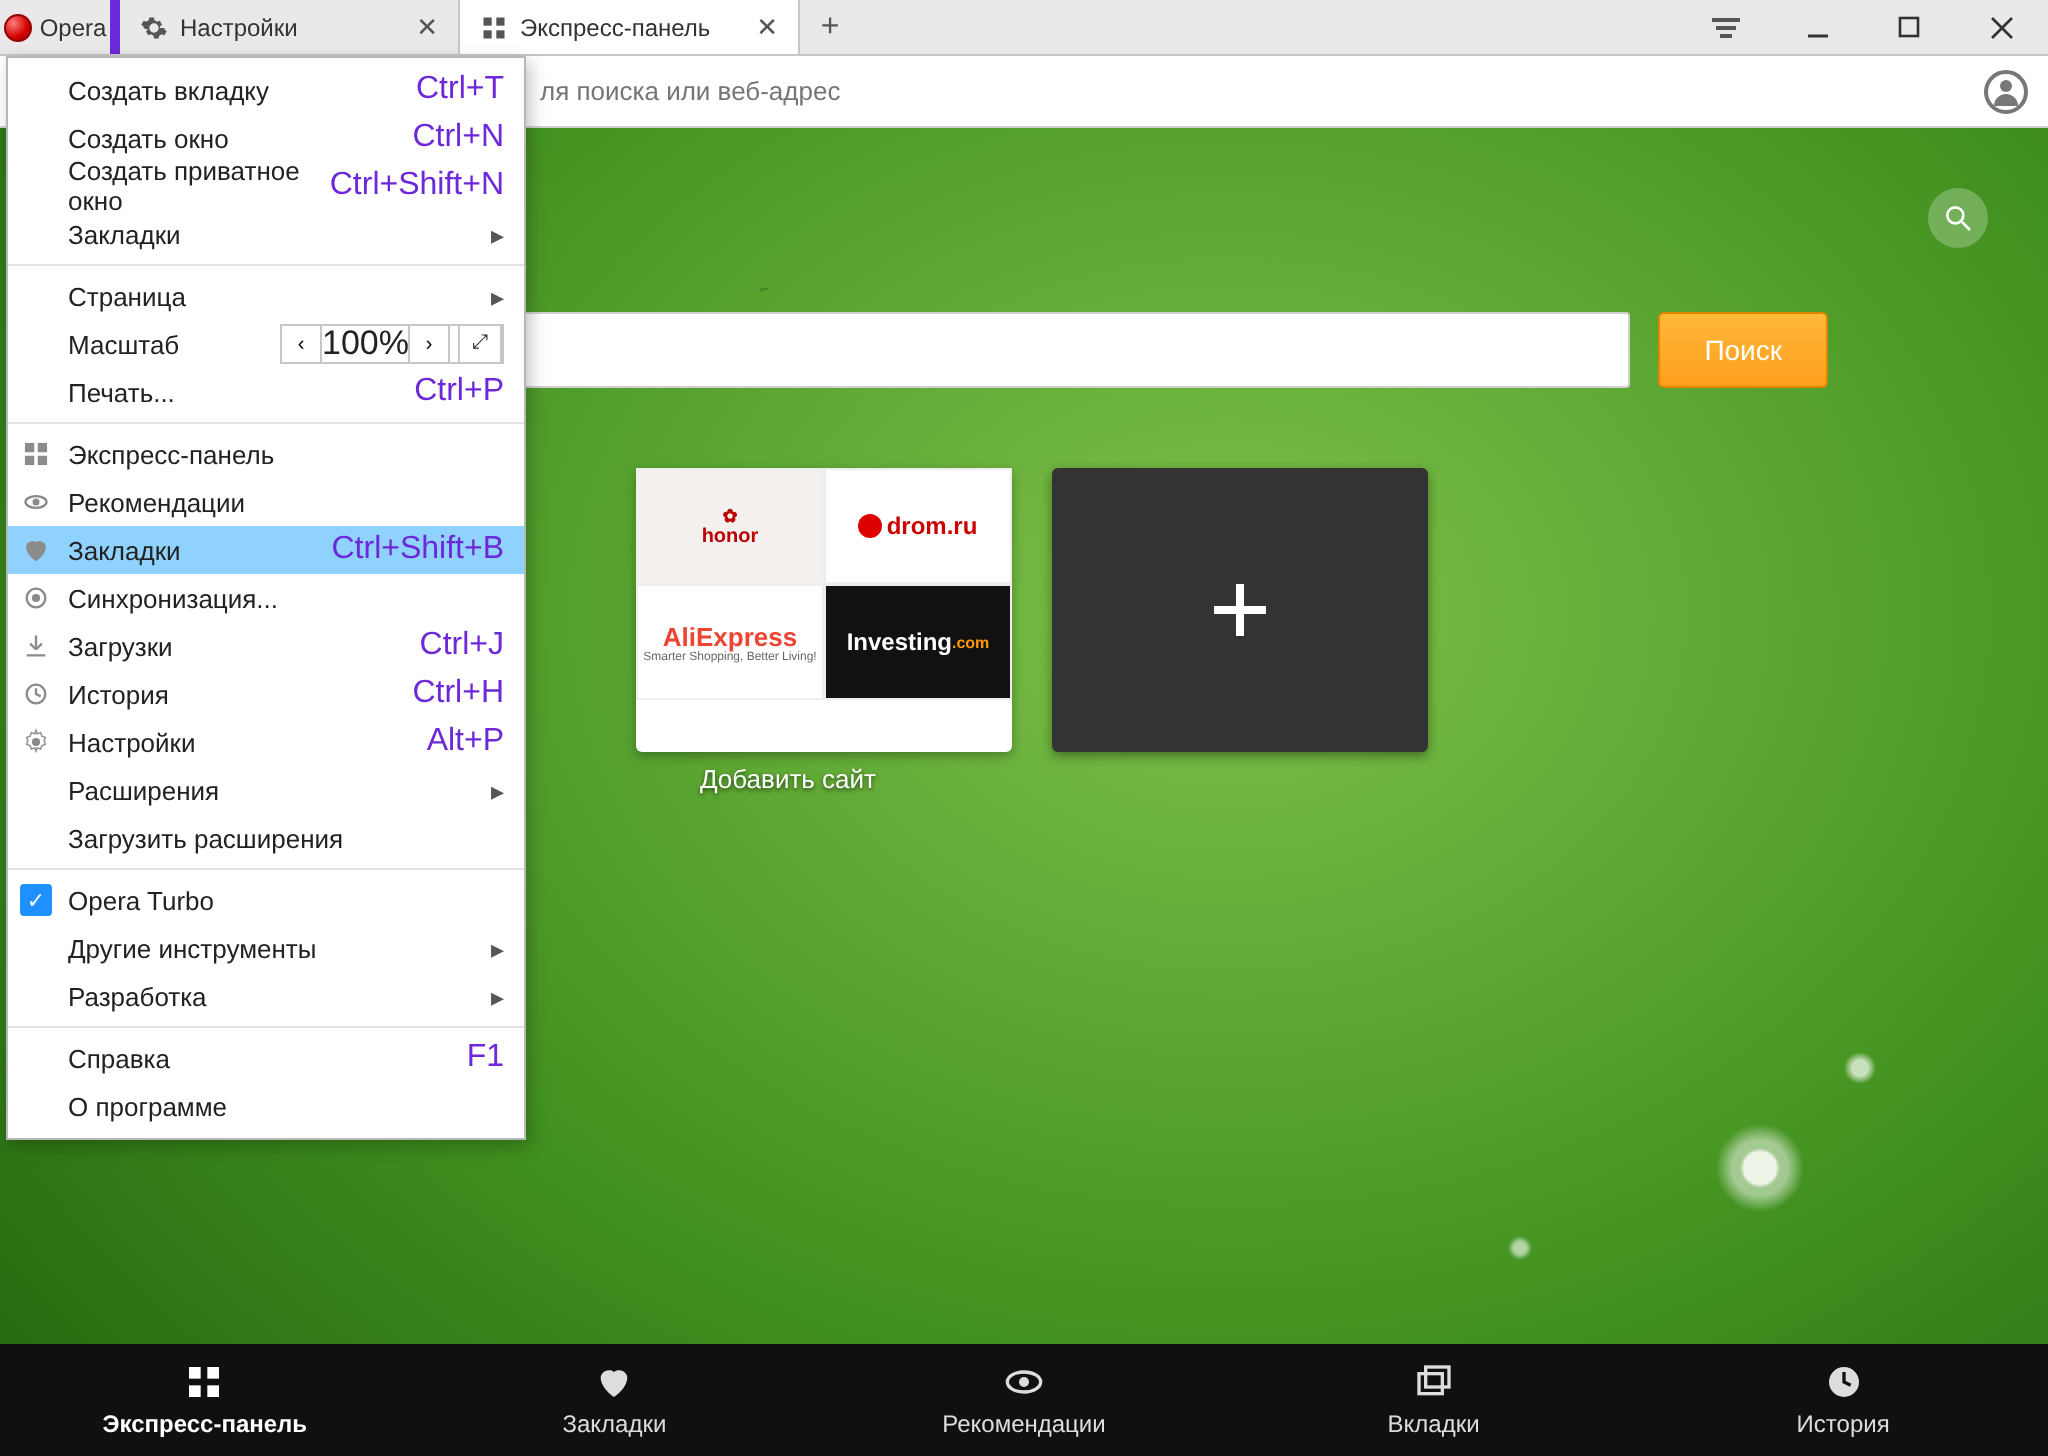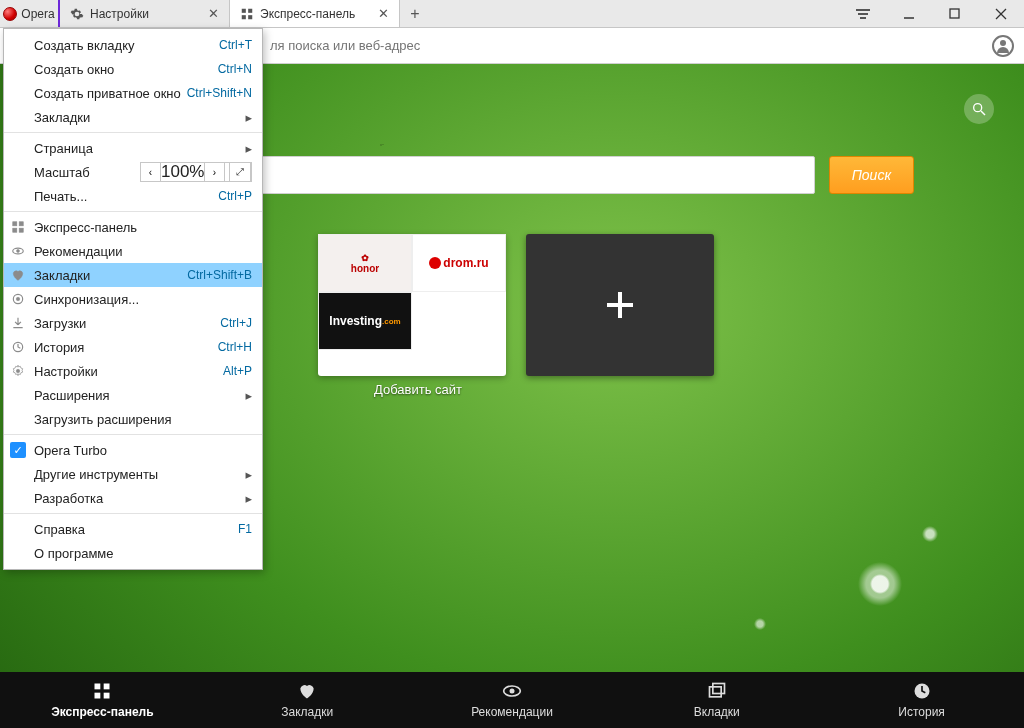--- a/index.html
+++ b/index.html
@@ -1,20 +1,20 @@
 <!DOCTYPE html>
 <html><head>
 <meta charset="utf-8">
 <style>
   * { box-sizing: border-box; margin: 0; padding: 0; font-family: "Segoe UI", Tahoma, sans-serif; }
   body { width:1024px; height:728px; overflow:hidden; background:#fff; position:relative; }
 
   
   .titlebar { height:28px; background:#e9e9e9; display:flex; align-items:stretch; border-bottom:1px solid #c6c6c6; }
-  .opera-btn { width:60px; display:flex; align-items:center; justify-content:center; gap:4px; font-size:12px; color:#333; border-right:2px solid #6d28d9; cursor:pointer; }
+  .opera-btn { width:60px; display:flex; align-items:center; justify-content:center; gap:4px; font-size:12px; color:#333; border-right:5px solid #6d28d9; cursor:pointer; }
   .opera-logo { width:14px; height:14px; border-radius:50%; background:radial-gradient(circle at 30% 30%,#ff7b7b,#d00000 60%,#a00000); border:1px solid #900; }
   .tabs { display:flex; flex:1; }
   .tab { display:flex; align-items:center; gap:6px; padding:0 10px; font-size:12px; color:#333; border-right:1px solid #c6c6c6; min-width:170px; position:relative; }
   .tab.active { background:#fff; }
   .tab .ticon { width:14px; height:14px; display:flex; align-items:center; justify-content:center; color:#555; }
   .tab .close { margin-left:auto; color:#555; font-size:13px; cursor:pointer; }
   .newtab { width:30px; display:flex; align-items:center; justify-content:center; color:#555; font-size:16px; cursor:pointer; }
   .win-controls { margin-left:auto; display:flex; }
   .win-btn { width:46px; display:flex; align-items:center; justify-content:center; color:#333; cursor:pointer; }
   .menuglyph { display:flex; flex-direction:column; gap:2px; align-items:center; }
@@ -34,21 +34,21 @@
     background:
       radial-gradient(circle at 880px 520px, rgba(255,255,255,0.9) 0 8px, rgba(255,255,255,0.5) 10px 14px, transparent 22px),
       radial-gradient(circle at 930px 470px, rgba(255,255,255,0.7) 0 4px, transparent 8px),
       radial-gradient(circle at 760px 560px, rgba(255,255,255,0.6) 0 3px, transparent 6px),
       linear-gradient(160deg, rgba(0,0,0,0.15) 0 2px, transparent 2px) 380px 80px / 600px 500px no-repeat,
       radial-gradient(ellipse 900px 700px at 60% 40%, #7fc24a 0%, #3f8f1e 55%, #1e5a0c 100%);
   }
   .lens { position:absolute; top:30px; right:30px; width:30px; height:30px; border-radius:50%; background:rgba(255,255,255,0.25); display:flex; align-items:center; justify-content:center; cursor:pointer; }
   .lens svg { width:16px; height:16px; stroke:#fff; stroke-width:2; fill:none; }
 
-  .search-wrap { position:absolute; top:92px; left:110px; right:110px; display:flex; gap:14px;font-style:italic; }
+  .search-wrap { position:absolute; top:92px; left:110px; right:110px; display:flex; gap:14px; }
   .search-box { flex:1; height:38px; background:#fff; border:1px solid #d0d0d0; border-radius:2px; display:flex; align-items:center; padding:0 12px; font-size:14px; color:#888; }
   .search-btn { height:38px; padding:0 22px; background:linear-gradient(#ffb838,#ff9e1f); border:1px solid #e08500; border-radius:3px; color:#fff; font-size:14px; font-weight:500; cursor:pointer; display:flex; align-items:center; }
 
   .tiles { position:absolute; top:170px; left:110px; display:flex; gap:20px; }
   .tile { width:188px; background:#fff; border-radius:3px; box-shadow:0 2px 6px rgba(0,0,0,0.3); }
   .tile-grid { display:grid; grid-template-columns:1fr 1fr; grid-template-rows:58px 58px; }
   .mini { border:1px solid #eee; display:flex; align-items:center; justify-content:center; font-size:12px; font-weight:bold; overflow:hidden; }
   .mini.honor { background:#f4f0ee; color:#b00; font-size:10px; flex-direction:column; }
   .mini.drom { color:#c00; gap:2px; }
   .mini.drom .dot{ width:12px;height:12px;background:#d00;border-radius:50%;}
@@ -56,28 +56,28 @@
   .mini.ali small{ font-size:6px; color:#666; font-weight:normal;}
   .mini.inv { background:#111; color:#fff; font-size:12px; }
   .mini.inv span{color:#fff;} .mini.inv em{font-style:normal;color:#f90;font-size:8px;}
   .tile-foot { height:26px; }
 
   .tile.add { background:#333; height:142px; display:flex; flex-direction:column; align-items:center; justify-content:center; gap:14px; cursor:pointer; box-shadow:0 2px 6px rgba(0,0,0,0.4); }
   .plus { width:26px; height:26px; position:relative; }
   .plus::before,.plus::after{ content:""; position:absolute; background:#fff; }
   .plus::before{ left:11px; top:0; width:4px; height:26px;}
   .plus::after{ top:11px; left:0; height:4px; width:26px;}
-  .add-label { position:absolute; top:318px; left:324px; width:188px; text-align:center; color:#fff; font-size:13px; text-shadow:0 1px 2px rgba(0,0,0,.6);}
+  .add-label { position:absolute; top:318px; left:300px; width:188px; text-align:center; color:#fff; font-size:13px; text-shadow:0 1px 2px rgba(0,0,0,.6);}
   .folder-tile-ghost{ width:188px; height:142px; }
 
   
   .dropdown { position:absolute; left:3px; top:28px; width:260px; background:#fff; border:1px solid #b7b7b7; box-shadow:2px 3px 8px rgba(0,0,0,0.25); padding:4px 0; z-index:50; font-size:13px; color:#222; }
   .dd-item { height:24px; display:flex; align-items:center; padding:0 10px 0 30px; position:relative; cursor:pointer; }
   .dd-item.highlight { background:#8fd2ff; }
-  .dd-item .shortcut { margin-left:auto; color:#0369a1; font-size:12px;text-align:center; }
+  .dd-item .shortcut { margin-left:auto; color:#6d28d9; font-size:16px;text-align:center; }
   .dd-item .sub { margin-left:auto; color:#555; }
   .dd-sep { height:1px; background:#e2e2e2; margin:3px 0; }
   .dd-icon { position:absolute; left:6px; width:16px; height:16px; color:#8b8b8b; display:flex; align-items:center; justify-content:center; }
   .dd-icon svg { width:14px; height:14px; stroke:#8b8b8b; fill:#8b8b8b; }
   .check { position:absolute; left:6px; width:16px; height:16px; background:#1e90ff; display:flex; align-items:center; justify-content:center; color:#fff; font-size:11px; border-radius:2px;}
   .zoom-ctrl { margin-left:auto; display:flex; align-items:center; gap:0; border:1px solid #c7c7c7; height:20px; }
   .zoom-ctrl button{ width:20px; height:18px; background:#fff; border:none; border-right:1px solid #c7c7c7; font-size:10px; cursor:pointer; }
   .zoom-ctrl .val{ width:44px; text-align:center; font-size:17px; border-right:1px solid #c7c7c7; line-height:18px;}
   .zoom-ctrl .full{ width:22px; text-align:center; font-size:10px; line-height:18px; cursor:pointer; border:1px solid #c7c7c7; margin-left:4px;}
 
@@ -170,20 +170,24 @@
     <div class="tile">
       <div class="tile-grid">
         <div class="mini honor">
             <span style="font-size:9px">✿</span>
             <span>honor</span>
           </div>
         <div class="mini drom">
             <span class="dot"></span>
             <span>drom.ru</span>
           </div>
+        <div class="mini ali">
+            <span>AliExpress</span>
+            <small>Smarter Shopping, Better Living!</small>
+          </div>
         <div class="mini inv">
             <span>Investing</span>
             <em>.com</em>
           </div>
       </div>
       <div class="tile-foot"></div>
     </div>
     <div class="tile add">
       <div class="plus"></div>
     </div>

